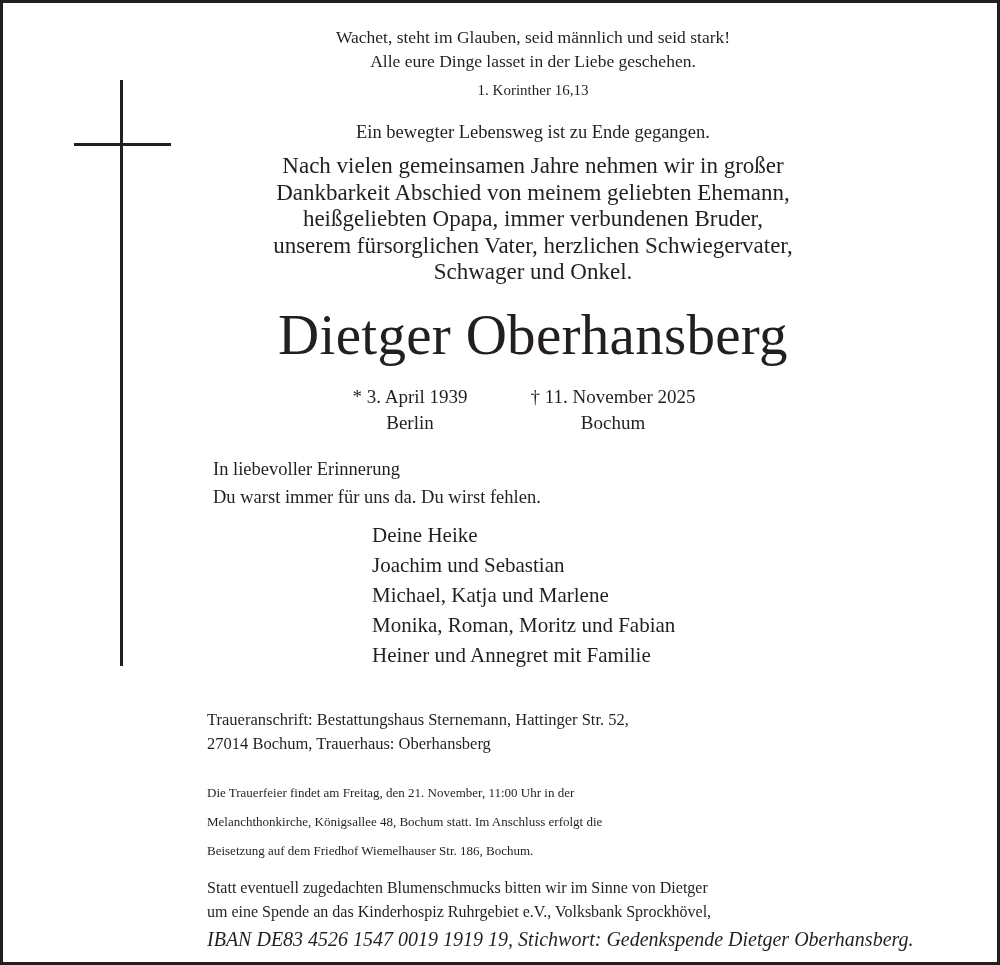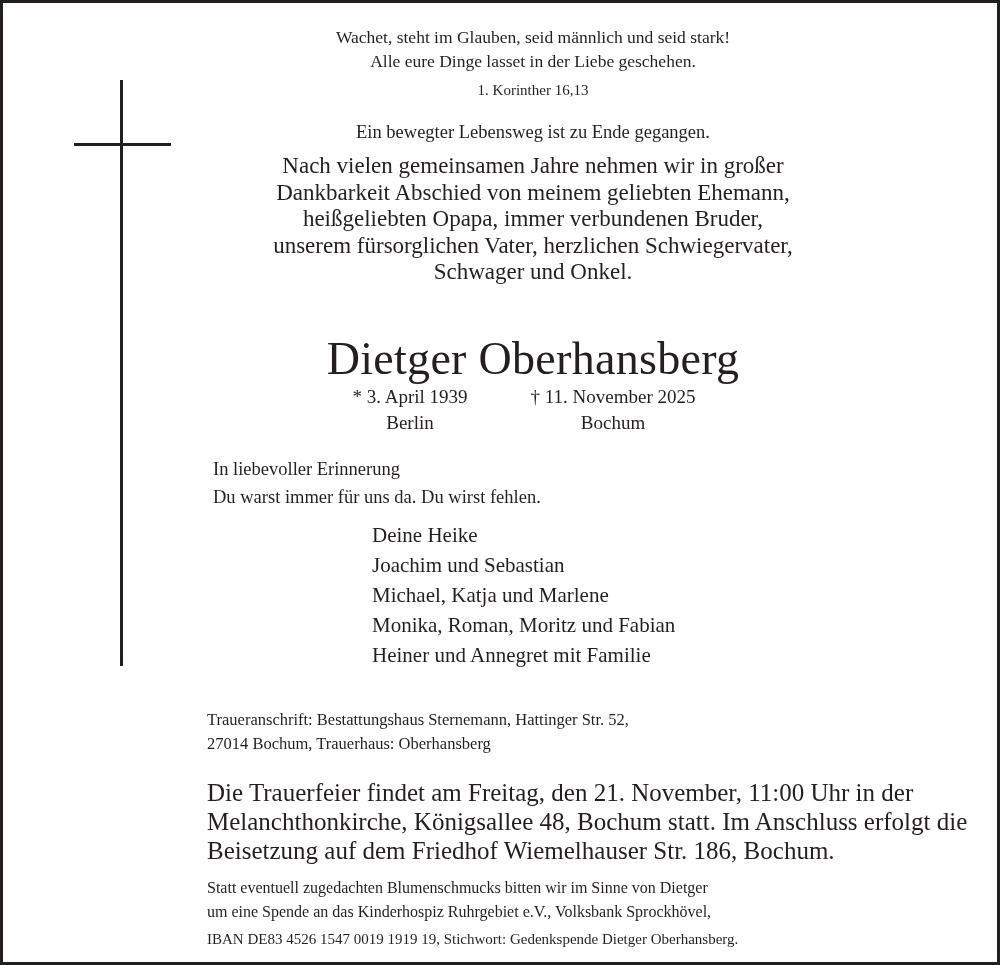--- a/index.html
+++ b/index.html
@@ -10,34 +10,34 @@
   }
   .serif { font-family: "Liberation Serif", "DejaVu Serif", serif; color: #231f20; }
   .cross-v { position: absolute; left: 117px; top: 77px; width: 3px; height: 586px; background: #231f20; }
   .cross-h { position: absolute; left: 71px; top: 140px; width: 97px; height: 3px; background: #231f20; }
 
   .centered { position: absolute; left: 200px; width: 660px; text-align: center; }
   .motto { top: 22px; font-size: 17.5px; line-height: 24px; }
   .verse-ref { top: 77px; font-size: 15px; line-height: 20px; }
   .intro { top: 116px; font-size: 18.5px; line-height: 26px; }
   .announce { top: 147px; font-size: 23px; line-height: 26.5px; }
-  .name { top: 328px; font-size: 46px; line-height: 56px; letter-spacing: 0.3px; }
+  .name { top: 304px; font-size: 57px; line-height: 56px; letter-spacing: 0.3px; }
 
   .dates { position: absolute; top: 381px; left: 330px; width: 400px; font-size: 19px; line-height: 26px; }
   .date-col { position: absolute; top: 0; text-align: center; }
   .birth { left: 0; width: 200px; left: -3px; width: 160px; }
   .death { left: 170px; width: 220px; }
 
   .farewell { position: absolute; left: 210px; top: 452px; font-size: 18.5px; line-height: 28px; }
   .signers { position: absolute; left: 369px; top: 517px; font-size: 21px; line-height: 30px; }
 
   .address { position: absolute; left: 204px; top: 705px; font-size: 16.5px; line-height: 24px; }
-  .ceremony { position: absolute; left: 204px; top: 775px; font-size: 25px; line-height: 29px; }
+  .ceremony { position: absolute; left: 204px; top: 775px; font-size: 13px; line-height: 29px; }
   .donation { position: absolute; left: 204px; top: 873px; font-size: 16px; line-height: 24px; }
-  .donation .iban { font-size: 15px; line-height: 30px; }
+  .donation .iban { font-size: 20px; line-height: 30px; font-style: italic; }
   .line { display: block; white-space: nowrap; }
 </style>
 </head>
 <body>
 
 <div class="frame serif">
 
   <div class="cross-v"></div>
   <div class="cross-h"></div>
 

